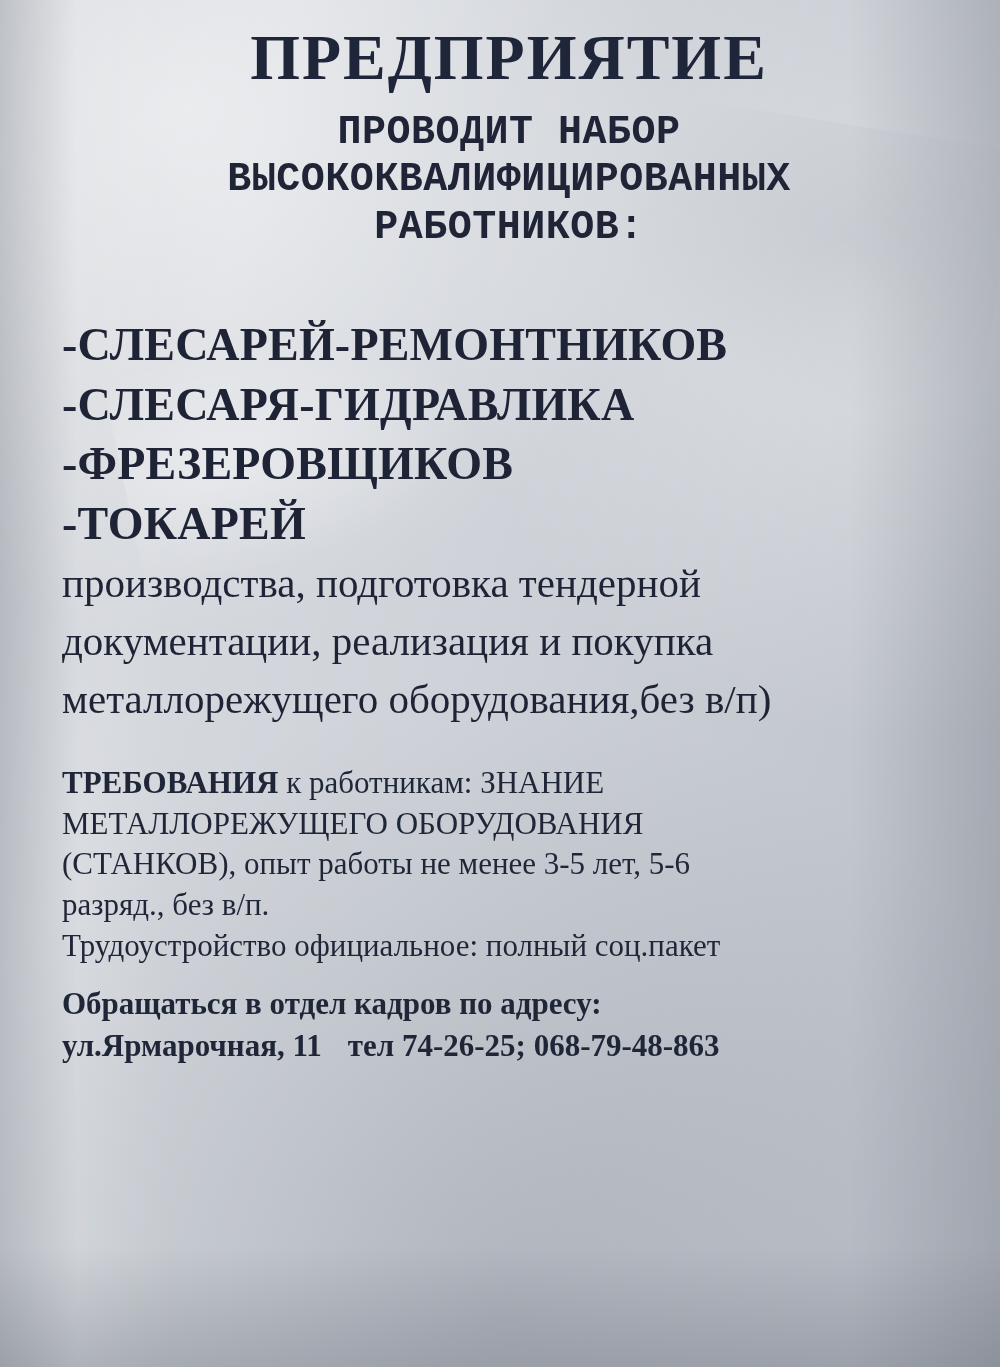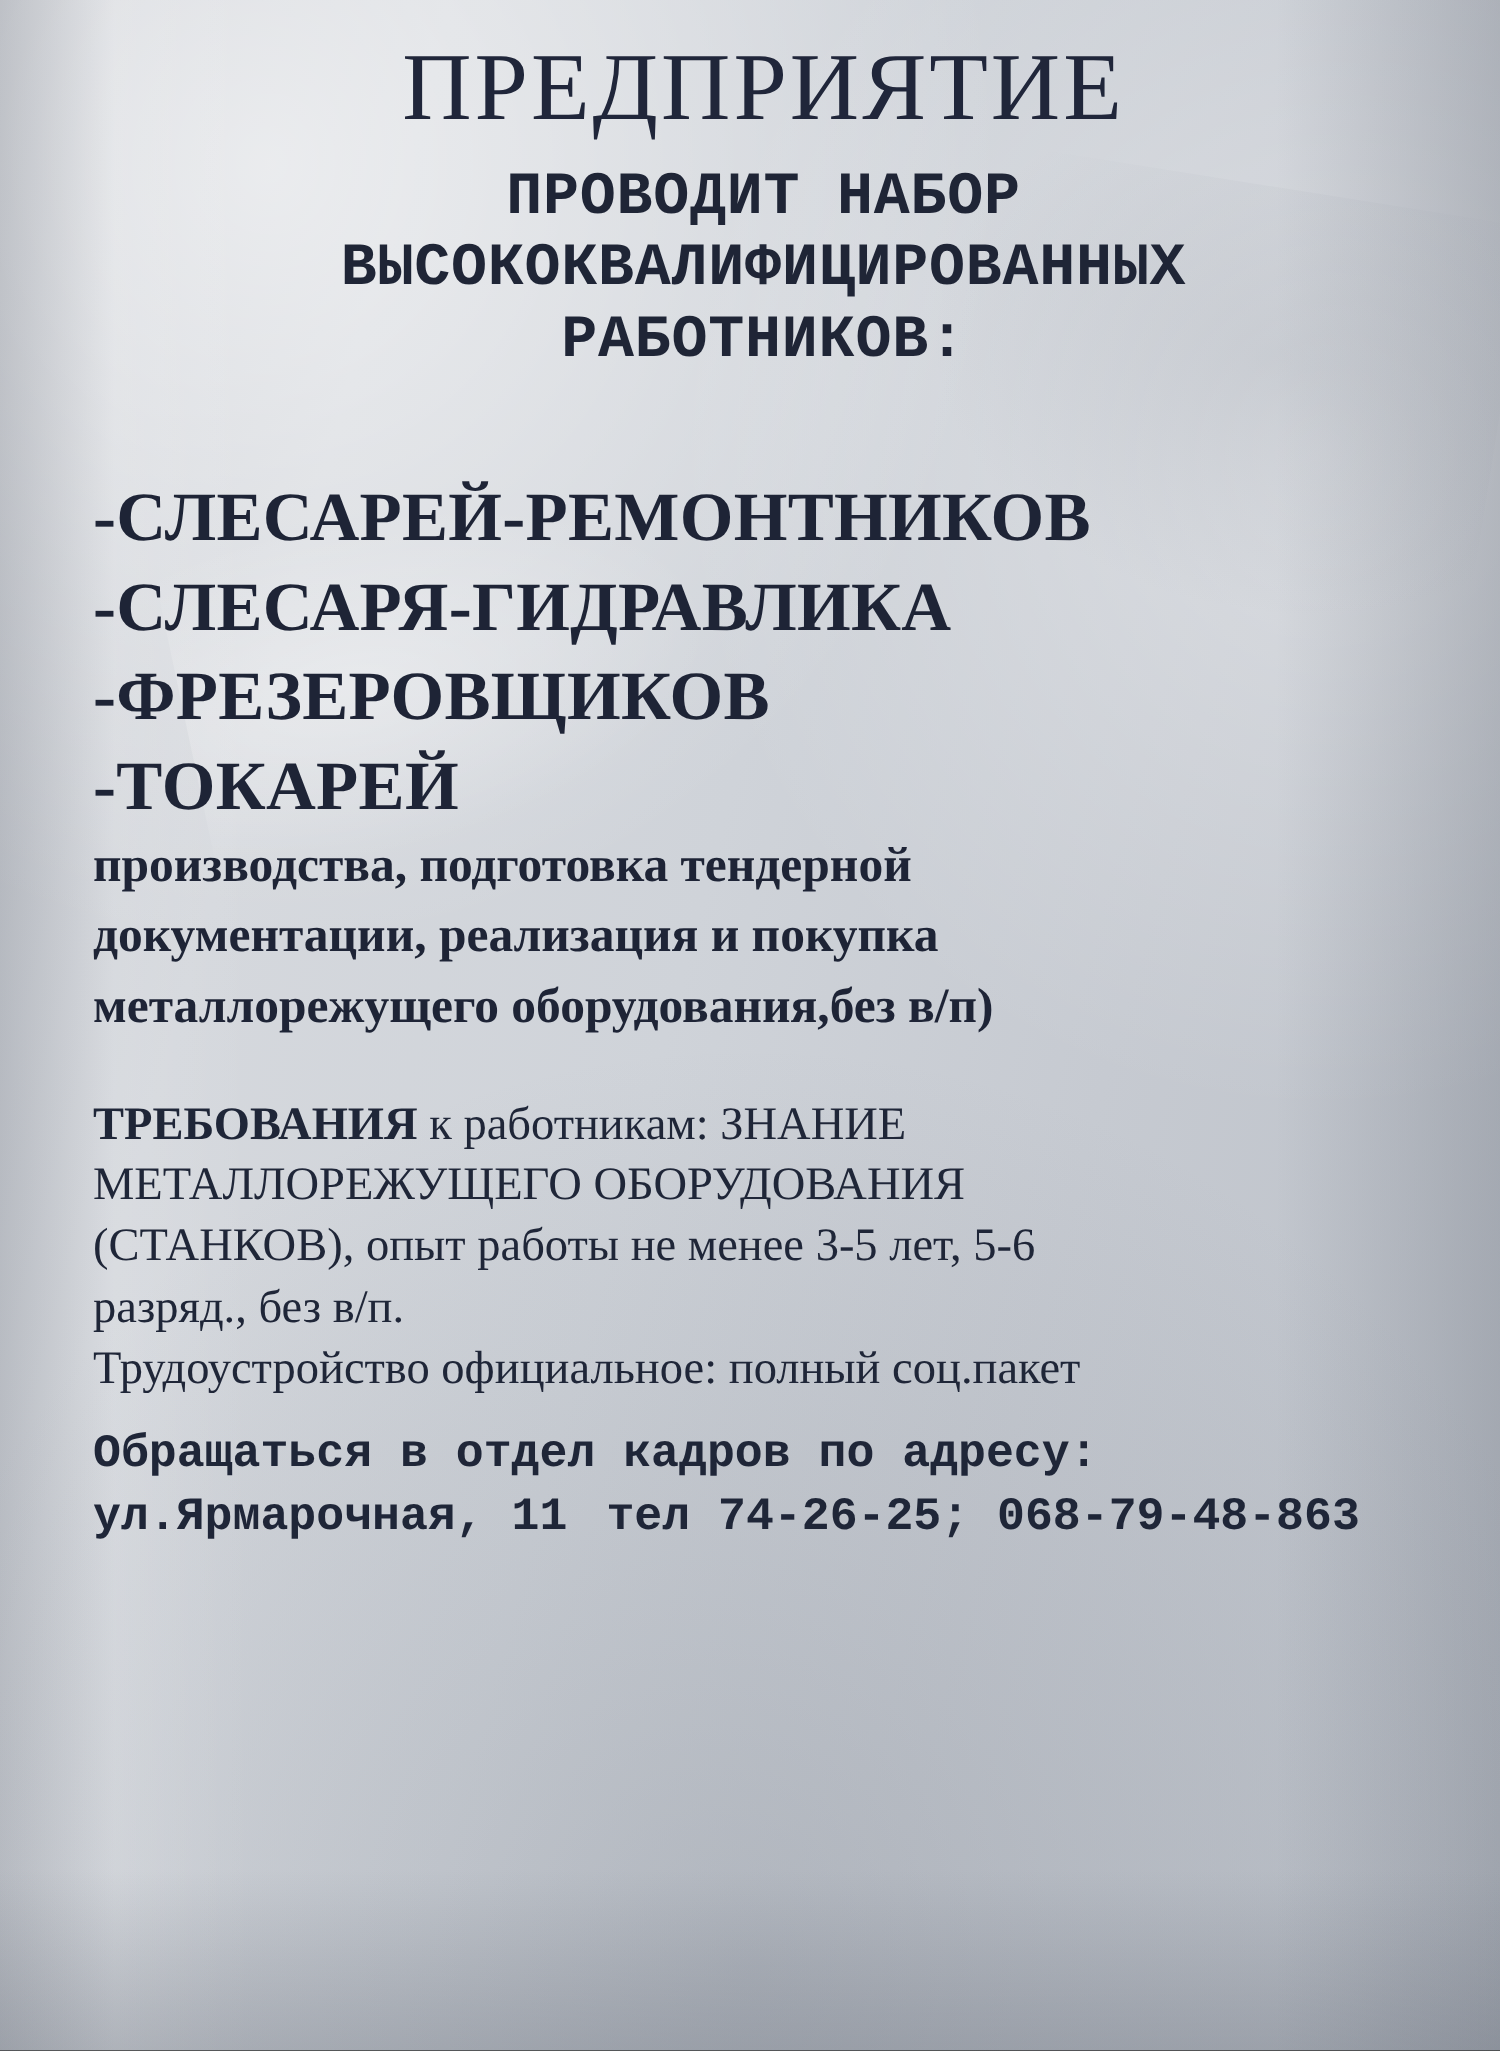--- a/index.html
+++ b/index.html
@@ -53,21 +53,21 @@
     z-index: 2;
     padding: 18px 34px 10px 52px;
     text-align: left;
   }
   .title {
     text-align: center;
     font-size: 64px;
     letter-spacing: 2px;
     line-height: 1.05;
     margin: 6px 0 18px 0;
-    font-weight: 400;
+    font-weight: 700;
     color: #20263a;
   }
   .subtitle {
     text-align: center;
     font-size: 40px;
     font-weight: bold;
     line-height: 1.18;
     margin: 0 0 6px 0;
     letter-spacing: 0.5px;
     color: #1f2536;
@@ -88,22 +88,22 @@
     letter-spacing: 0.2px;
     color: #1e2436;
     white-space: nowrap;
   }
   .joblist li .note {
     font-size: 33px;
     font-weight: bold;
     letter-spacing: 0;
   }
   .manager-detail {
-    font-size: 33px;
-    font-weight: bold;
+    font-size: 41px;
+    font-weight: normal;
     line-height: 1.42;
     margin: 0;
     padding-left: 10px;
     color: #1e2436;
   }
   .manager-detail div { white-space: nowrap; }
   .req {
     font-size: 31px;
     line-height: 1.32;
     padding-left: 10px;
@@ -111,21 +111,21 @@
   }
   .req .strong { font-weight: bold; }
   .req div { white-space: nowrap; }
   .contact {
     font-size: 31px;
     line-height: 1.34;
     padding-left: 10px;
     color: #1f2638;
     font-weight: bold;
   }
-  .contact div { white-space: nowrap; font-family: Liberation Mono, monospace; }
+  .contact div { white-space: nowrap; }
   .phone-gap { display: inline-block; width: 26px; }
 </style>
 </head>
 <body>
 
 <div id="sheet">
   <div class="crease c1"></div>
   <div class="crease c2"></div>
   <div class="crease c3"></div>
   <div class="crease c4"></div>

